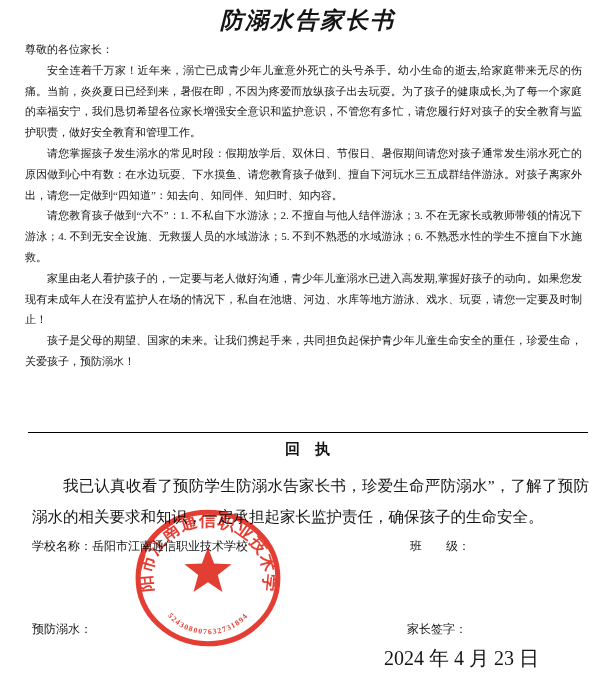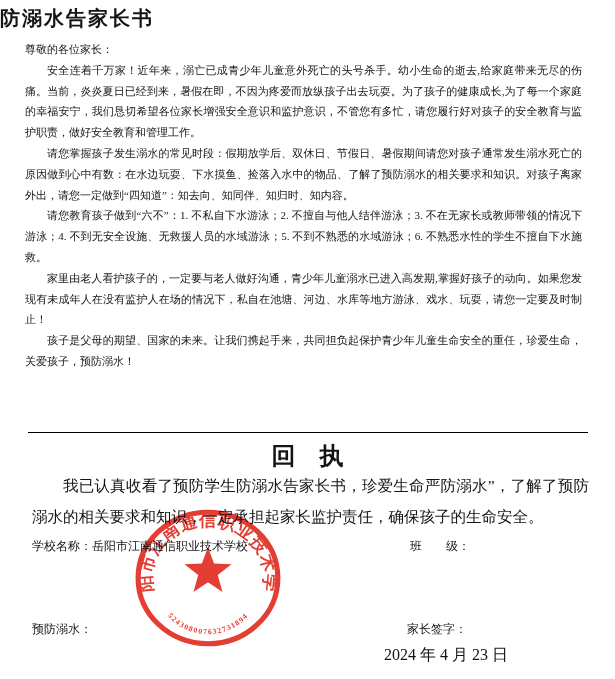--- a/index.html
+++ b/index.html
@@ -6,69 +6,69 @@
   .page{
     position:relative;
     width:615px;height:679px;
     background:#ffffff;
     font-family:"Liberation Serif","DejaVu Serif",serif;
     color:#141414;
     overflow:hidden;
   }
   .doc-title{
     position:absolute;top:5px;left:0;right:0;
-    text-align:left;
-    font-size:20px;font-weight:bold;letter-spacing:2px;
+    text-align:center;
+    font-size:23px;font-weight:bold;letter-spacing:2px;font-style:italic;
   }
   .body-text{
     position:absolute;top:39px;left:25px;width:557px;
     font-size:11px;line-height:20.8px;
     text-align:justify;
   }
   .body-text p{margin:0;text-indent:2em;}
   .body-text p.greeting{text-indent:0;}
   .divider{
     position:absolute;top:432px;left:28px;width:560px;
     border-top:1.6px solid #000;
   }
   .receipt-title{
     position:absolute;top:440px;left:0;right:0;
-    text-align:center;font-size:24px;font-weight:bold;
+    text-align:center;font-size:15px;font-weight:bold;
   }
   .receipt-body{
     position:absolute;top:470px;left:32px;width:557px;
     font-size:15.5px;line-height:31px;text-align:justify;
     text-indent:2em;margin:0;
   }
   .form-label{font-size:12px;}
   .school-row-label{position:absolute;top:538px;left:32px;}
   .class-row-label{position:absolute;top:538px;left:410px;text-align:right;}
   .student-row-label{position:absolute;top:621px;left:32px;}
   .parent-row-label{position:absolute;top:621px;left:407px;}
-  .date-line{position:absolute;top:645px;left:384px;font-size:16px;}
+  .date-line{position:absolute;top:645px;left:384px;font-size:20px;}
   .seal{
     position:absolute;top:508px;left:134px;
     width:150px;height:141px;
     opacity:.88;
     mix-blend-mode:multiply;
     pointer-events:none;
   }
   .seal text{font-family:"Liberation Serif","DejaVu Serif",serif;}
 </style>
 </head>
 <body>
 
 <div class="page">
 
   <div class="doc-title">防溺水告家长书</div>
 
   <div class="body-text">
     <p class="greeting">尊敬的各位家长：</p>
     <p>安全连着千万家！近年来，溺亡已成青少年儿童意外死亡的头号杀手。幼小生命的逝去,给家庭带来无尽的伤痛。当前，炎炎夏日已经到来，暑假在即，不因为疼爱而放纵孩子出去玩耍。为了孩子的健康成长,为了每一个家庭的幸福安宁，我们恳切希望各位家长增强安全意识和监护意识，不管您有多忙，请您履行好对孩子的安全教育与监护职责，做好安全教育和管理工作。</p>
-    <p>请您掌握孩子发生溺水的常见时段：假期放学后、双休日、节假日、暑假期间请您对孩子通常发生溺水死亡的原因做到心中有数：在水边玩耍、下水摸鱼、捡落入水中的物品、了解了预防溺水的相关要求和知识。对孩子离家外出，请您一定做到“四知道”：知去向、知同伴、知归时、知内容。</p>
+    <p>请您掌握孩子发生溺水的常见时段：假期放学后、双休日、节假日、暑假期间请您对孩子通常发生溺水死亡的原因做到心中有数：在水边玩耍、下水摸鱼、请您教育孩子做到、擅自下河玩水三五成群结伴游泳。对孩子离家外出，请您一定做到“四知道”：知去向、知同伴、知归时、知内容。</p>
     <p>请您教育孩子做到“六不”：1. 不私自下水游泳；2. 不擅自与他人结伴游泳；3. 不在无家长或教师带领的情况下游泳；4. 不到无安全设施、无救援人员的水域游泳；5. 不到不熟悉的水域游泳；6. 不熟悉水性的学生不擅自下水施救。</p>
     <p>家里由老人看护孩子的，一定要与老人做好沟通，青少年儿童溺水已进入高发期,掌握好孩子的动向。如果您发现有未成年人在没有监护人在场的情况下，私自在池塘、河边、水库等地方游泳、戏水、玩耍，请您一定要及时制止！</p>
     <p>孩子是父母的期望、国家的未来。让我们携起手来，共同担负起保护青少年儿童生命安全的重任，珍爱生命，关爱孩子，预防溺水！</p>
   </div>
 
   <div class="divider"></div>
 
   <div class="receipt-title">回　执</div>
 
   <p class="receipt-body">我已认真收看了预防学生防溺水告家长书，珍爱生命严防溺水”，了解了预防溺水的相关要求和知识，一定承担起家长监护责任，确保孩子的生命安全。</p>

